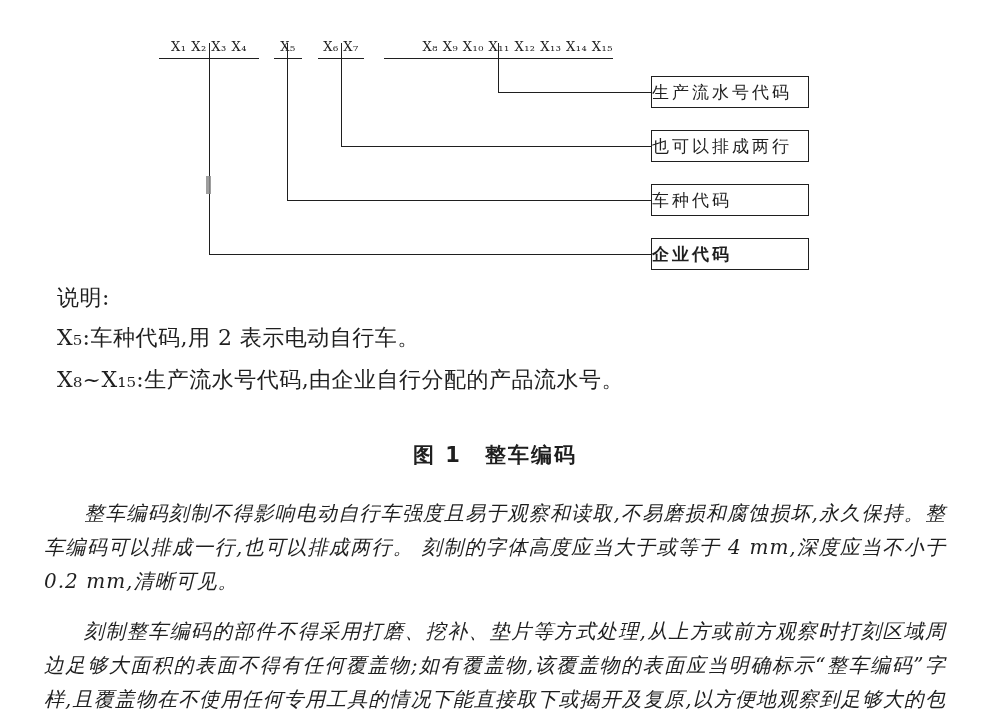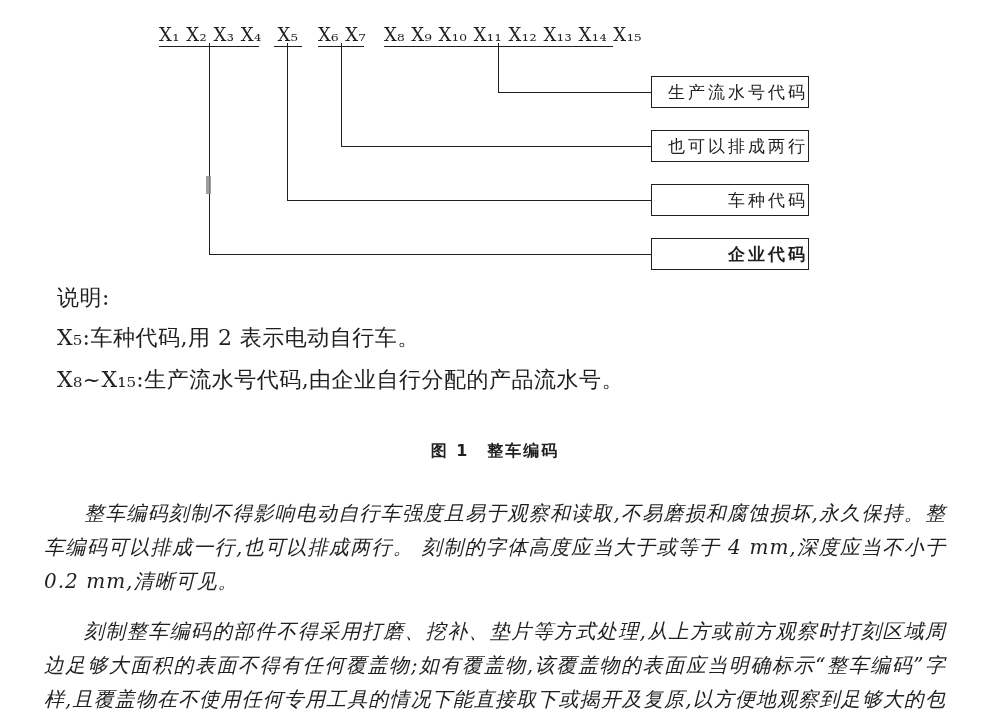--- a/index.html
+++ b/index.html
@@ -11,39 +11,39 @@
   }
   #page {
     position: relative;
     width: 990px; height: 712px;
     background: #ffffff;
     overflow: hidden;
   }
   
   .code-group {
     position: absolute;
-    top: 24px; height: 22px;
+    top: 36px; height: 22px;
     border-bottom: 1px solid #1f1f1f;
     font-family: "DejaVu Serif", "Liberation Serif", serif;
-    font-size: 18px;
+    font-size: 13px;
     text-align: center;
     white-space: nowrap;
     line-height: 22px;
     letter-spacing: 0.5px;
   }
   .vline { position: absolute; width: 1px; background: #1f1f1f; }
   .hline { position: absolute; height: 1px; background: #1f1f1f; }
   .diagram-box {
     position: absolute;
     left: 651px; width: 156px; height: 30px;
     border: 1px solid #1f1f1f;
     background: #ffffff;
     font-size: 17px;
     letter-spacing: 3px;
-    text-align: right;
+    text-align: left;
     line-height: 30px;
     white-space: nowrap;
   }
   .scan-artifact {
     position: absolute;
     left: 206px; top: 176px;
     width: 5px; height: 18px;
     background: #8d8d8d;
     opacity: 0.85;
   }
@@ -56,21 +56,21 @@
   }
   #legend .legend-title { margin: 0 0 10px 0; }
   #legend .legend-item  { margin: 0 0 12px 0; white-space: nowrap; }
   
   #caption {
     position: absolute;
     left: 0; top: 441px; width: 990px;
     text-align: center;
     font-family: "DejaVu Sans", "Liberation Sans", sans-serif;
     font-weight: bold;
-    font-size: 16px;
+    font-size: 21px;
     letter-spacing: 2px;
   }
   
   #body-text {
     position: absolute;
     left: 28px; top: 480px; width: 934px;
     font-size: 20px;
     line-height: 34px;
     letter-spacing: 1px;
     text-align: justify;

